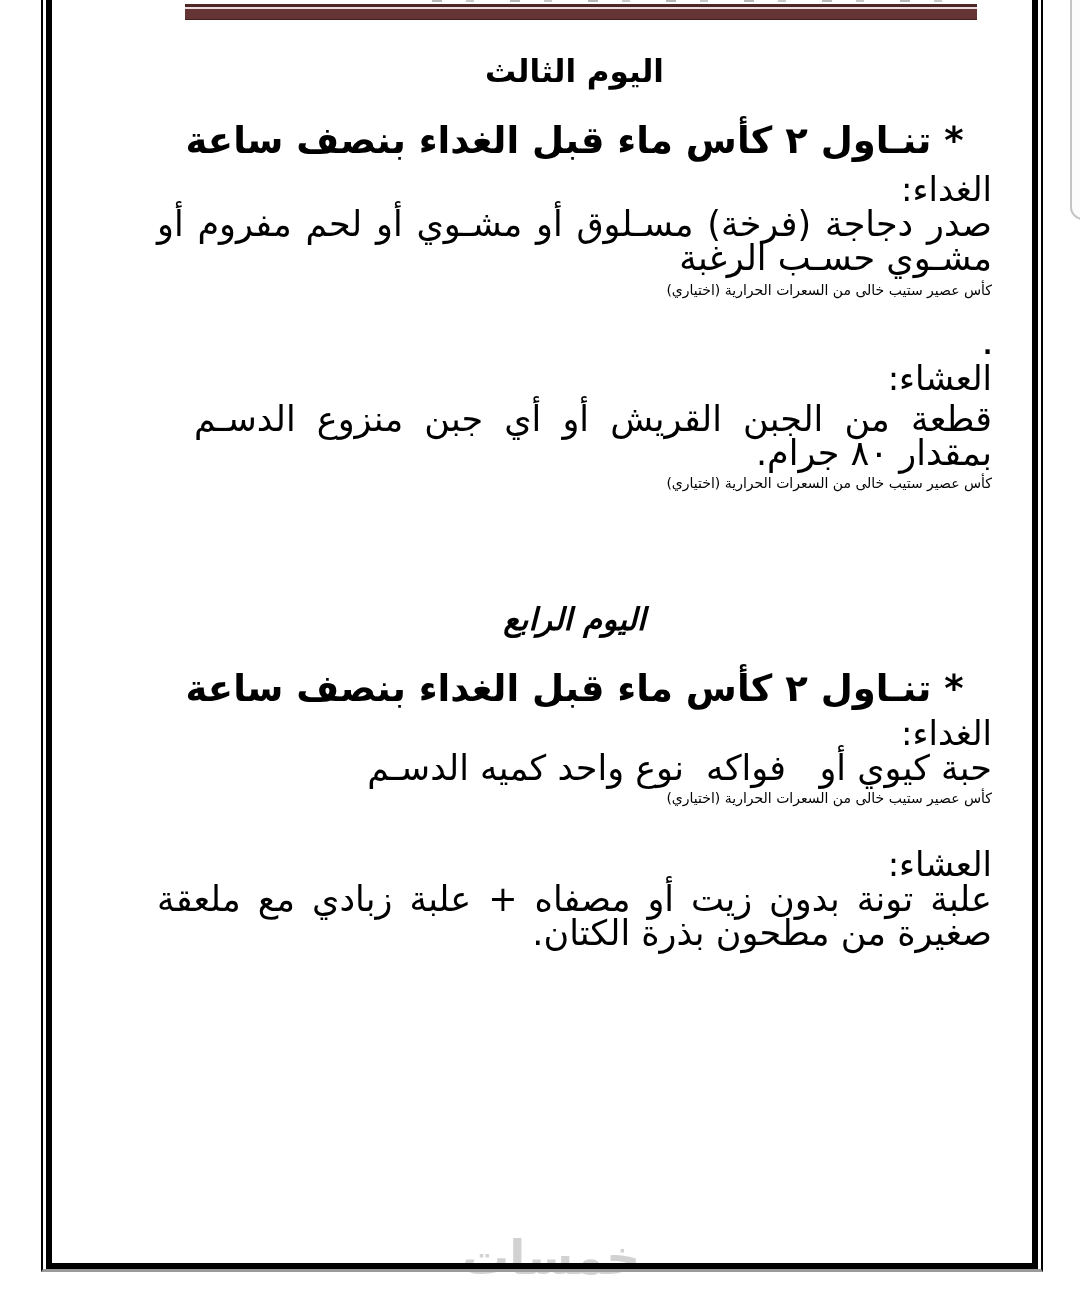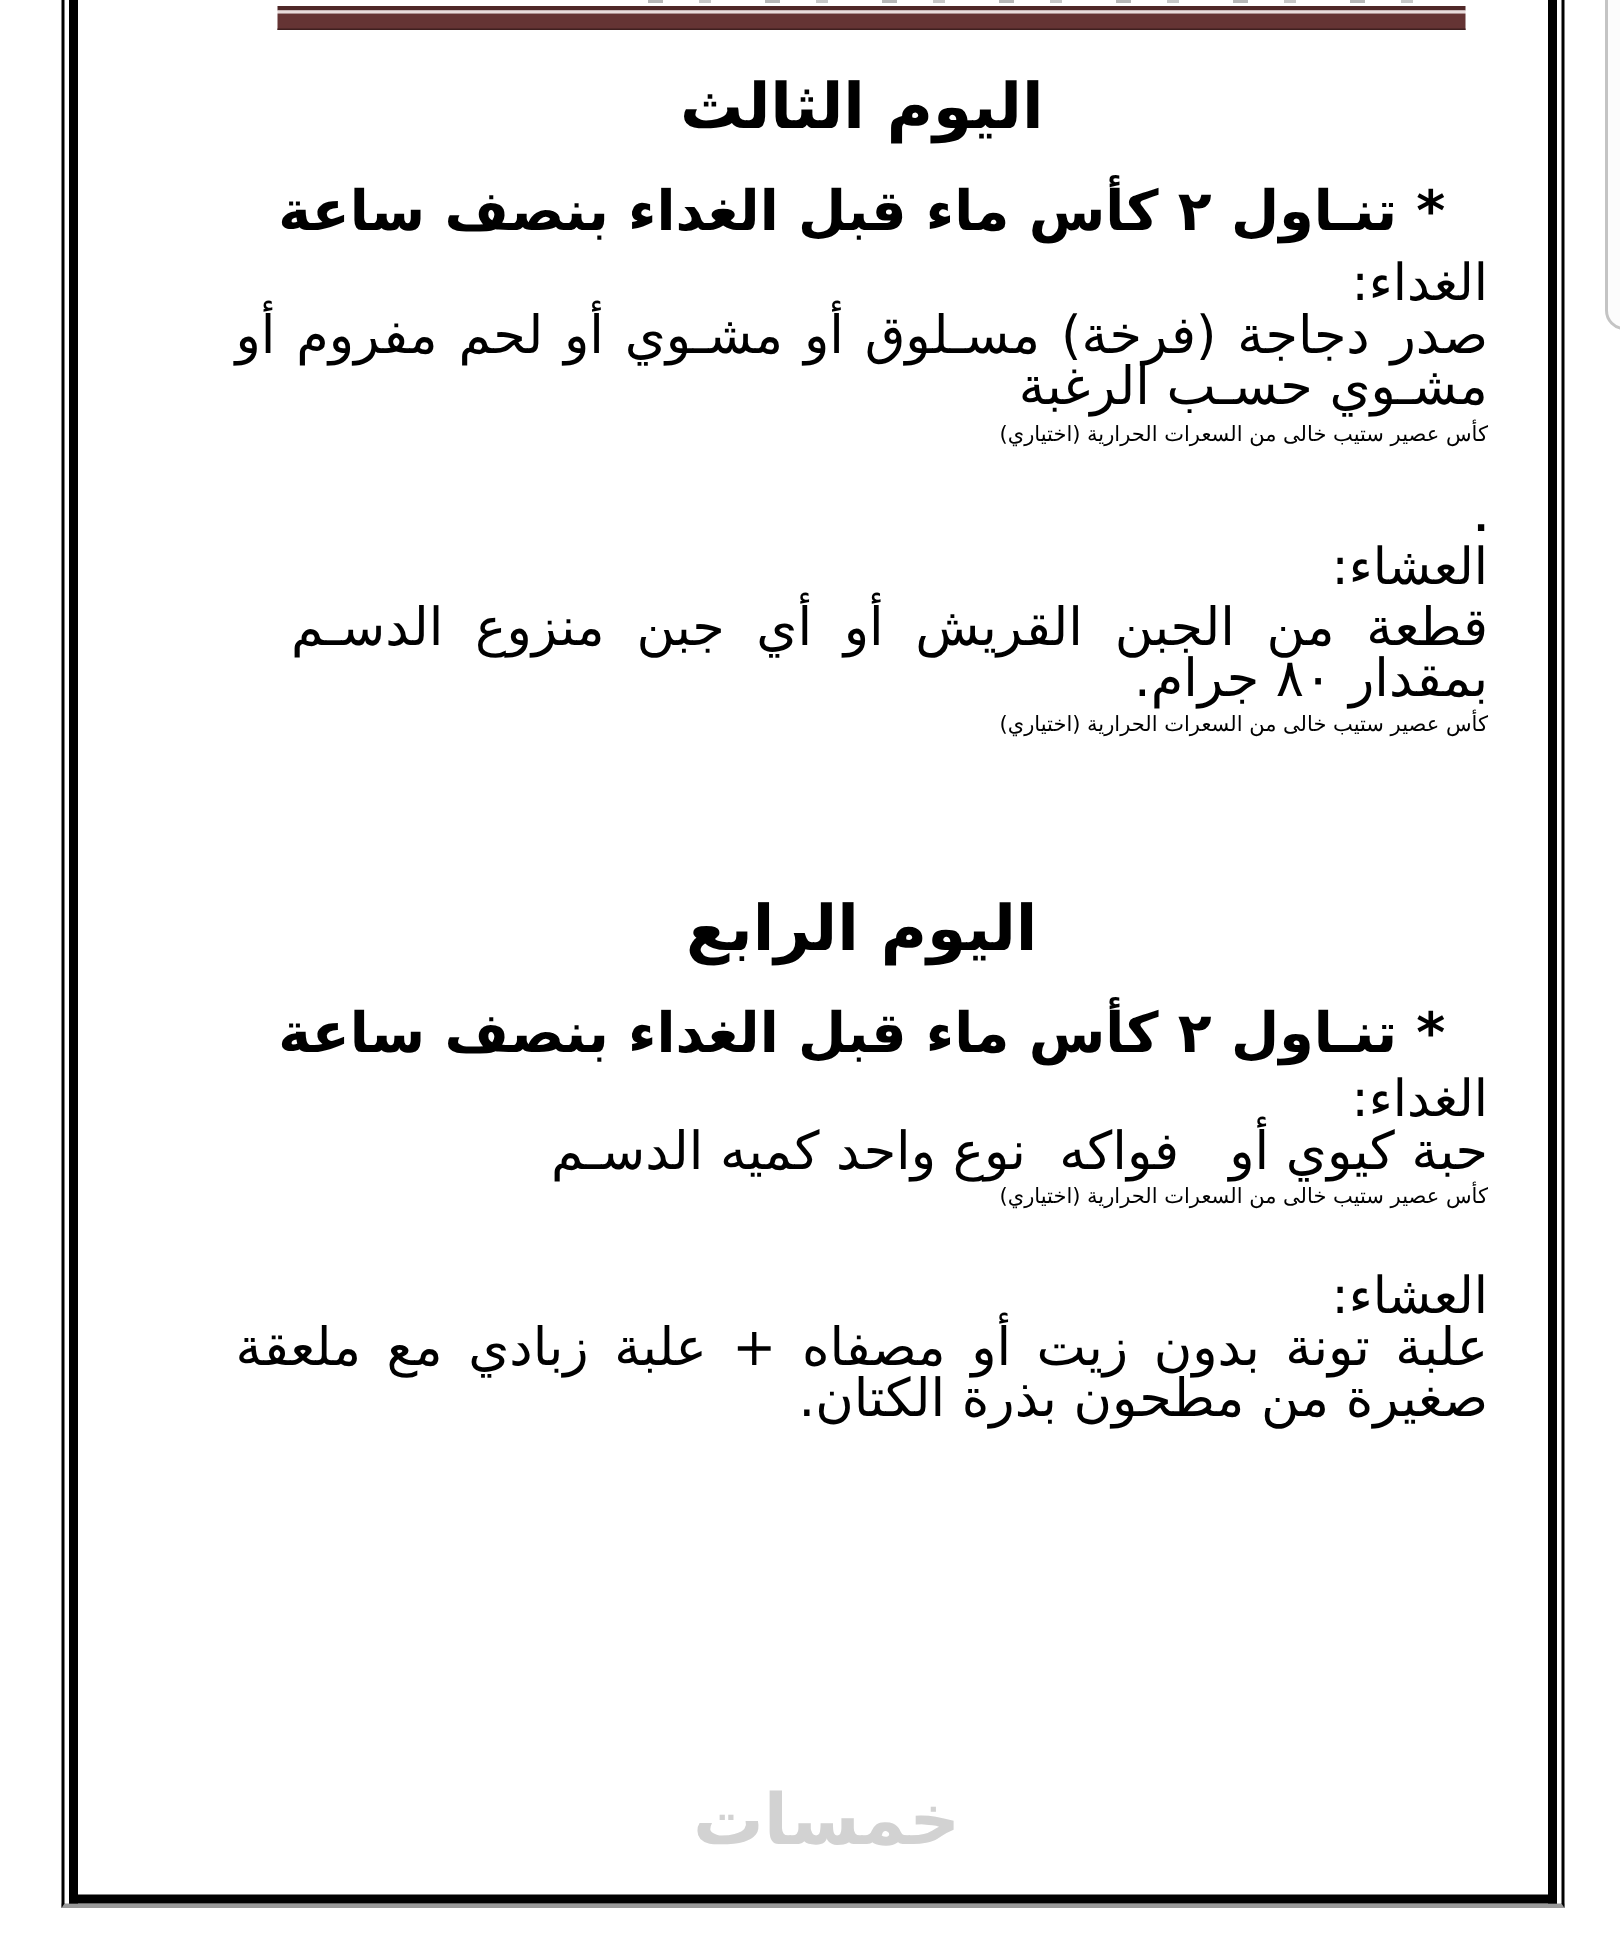--- a/index.html
+++ b/index.html
@@ -8,21 +8,21 @@
     background: #ffffff;
     font-family: "DejaVu Sans", sans-serif;
     color: #000;
     overflow: hidden;
     position: relative;
   }
 
   
   .watermark {
     position: absolute;
-    left: 462px; top: 1186px;
+    left: 462px; top: 1230px;
     z-index: 0;
     font-size: 47px;
     font-weight: bold;
     color: #d2d2d2;
     letter-spacing: 1px;
   }
 
   
   .frame-outer {
     position: absolute;
@@ -62,21 +62,21 @@
   
   .content {
     position: absolute;
     inset: 0;
     direction: rtl;
     text-align: right;
     padding: 46px 40px 0 105px;
   }
   .day-title {
     text-align: center;
-    font-size: 42px;
+    font-size: 31px;
     font-weight: bold;
     line-height: 38px;
   }
   .day-note {
     text-align: center;
     font-size: 37px;
     font-weight: bold;
     line-height: 46px;
     margin-top: 28px;
   }
@@ -100,21 +100,21 @@
     line-height: 30px;
     font-weight: bold;
   }
 
   
   .s-day3-title    { margin-top: 18px; }
   .s-day3-lunch-h  { margin-top: 8px; }
   .s-day3-lunch-o  { margin-top: 2px; }
   .s-day3-dot      { margin-top: 28px; }
   .s-day3-dinner-b { margin-top: 6px; margin-left: 37px; }
-  .s-day4-title    { margin-top: 104px; }
+  .s-day4-title    { margin-top: 104px; font-style: italic; }
   .s-day4-lunch-h  { margin-top: 4px; }
   .s-day4-dinner-h { margin-top: 36px; }
 
   
   .scrollbar-thumb {
     position: absolute;
     right: -16px; top: -34px;
     width: 26px; height: 254px;
     background: #fcfcfc;
     border: 2px solid #c4c4c4;

